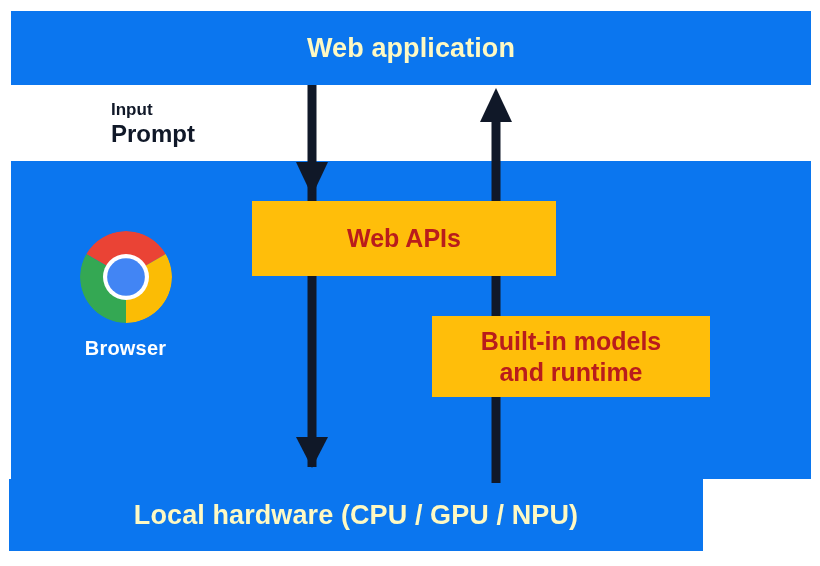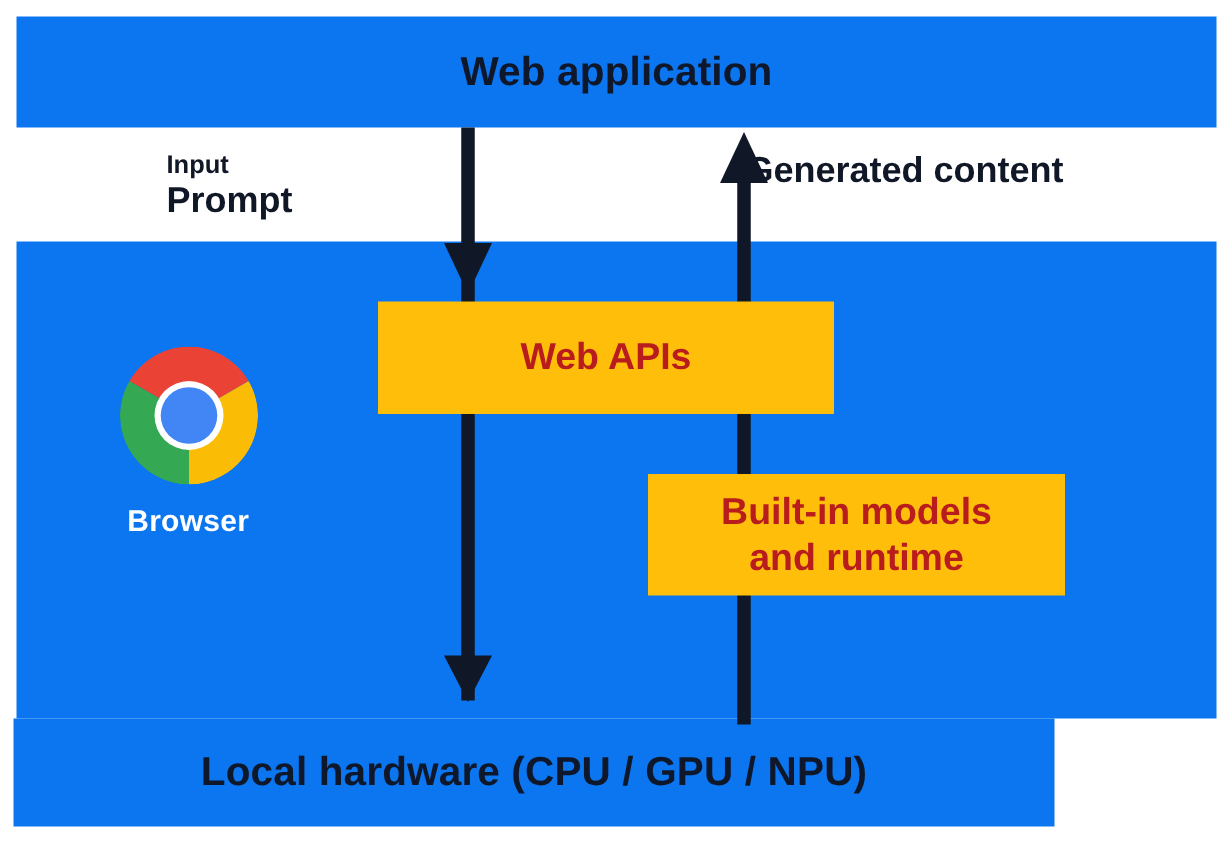--- a/index.html
+++ b/index.html
@@ -25,21 +25,21 @@
   }
   #band-top    { left: 11px; top: 11px;  width: 800px; height: 74px; }
   #band-middle { left: 11px; top: 161px; width: 800px; height: 318px; }
   #band-bottom { left: 9px; top: 479px; width: 694px; height: 72px; text-decoration: underline; }
 
   .band-title {
     position: absolute;
     left: 0;
     width: 100%;
     text-align: center;
-    color: #0f172a;
+    color: #fef9c3;
     font-weight: bold;
     font-size: 27px;
     letter-spacing: 0.1px;
     white-space: nowrap;
   }
   #band-top .band-title    { top: 50%; transform: translateY(-50%); }
   #band-bottom .band-title { top: 50%; transform: translateY(-50%); }
 
   
   #arrows {
@@ -133,21 +133,20 @@
       <polygon points="496,88 480,122 512,122" fill="#101828"></polygon>
     </g>
   </svg>
 
   <div class="io-label" id="io-input">
     <span class="io-kind">Input</span>
     <span class="io-value">Prompt</span>
   </div>
 
   <div class="io-label" id="io-output">
-    <span class="io-value">Generated content</span>
   </div>
 
   <div id="browser-group">
     <svg id="chrome-logo" viewBox="0 0 100 100">
       <defs>
         <clipPath id="clip-circle">
             <circle cx="50" cy="50" r="50"></circle>
           </clipPath>
       </defs>
       <g clip-path="url(#clip-circle)">

